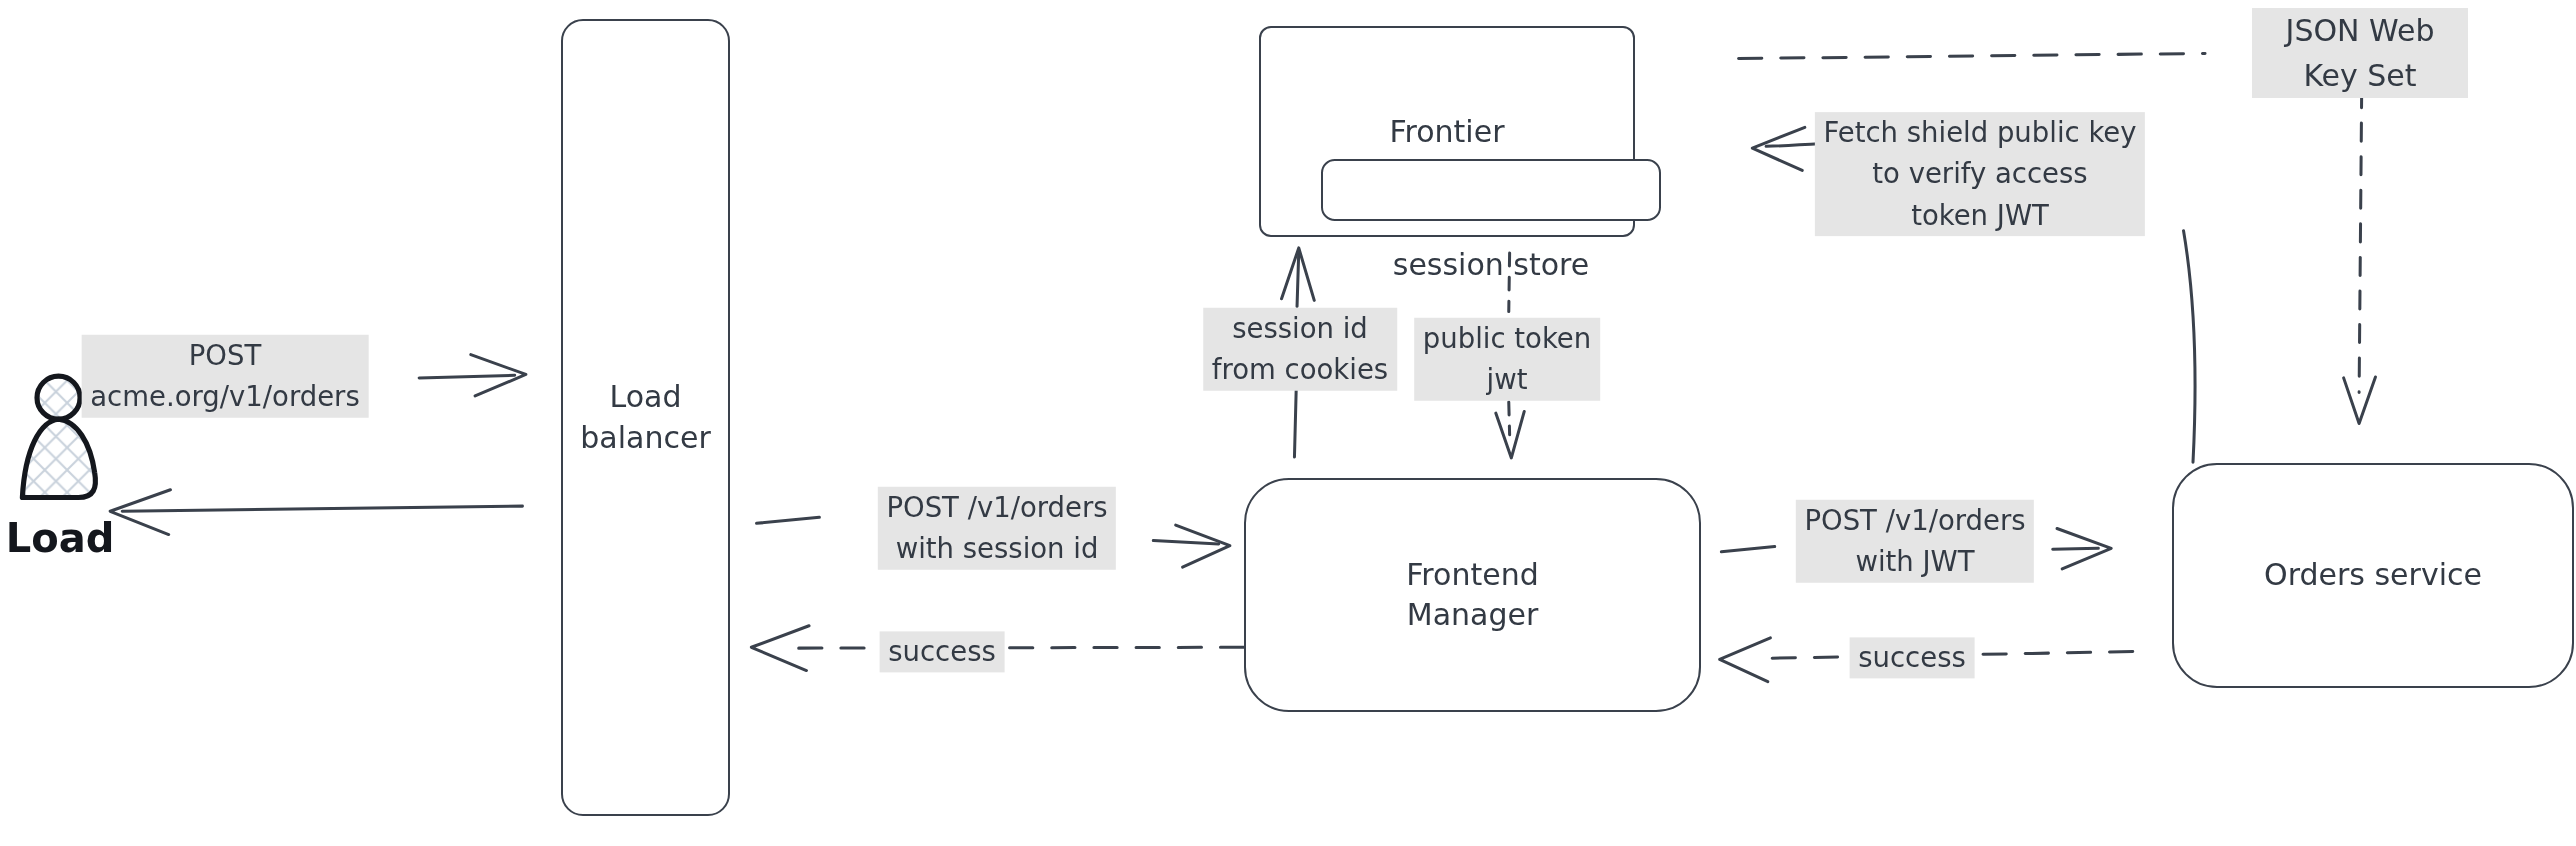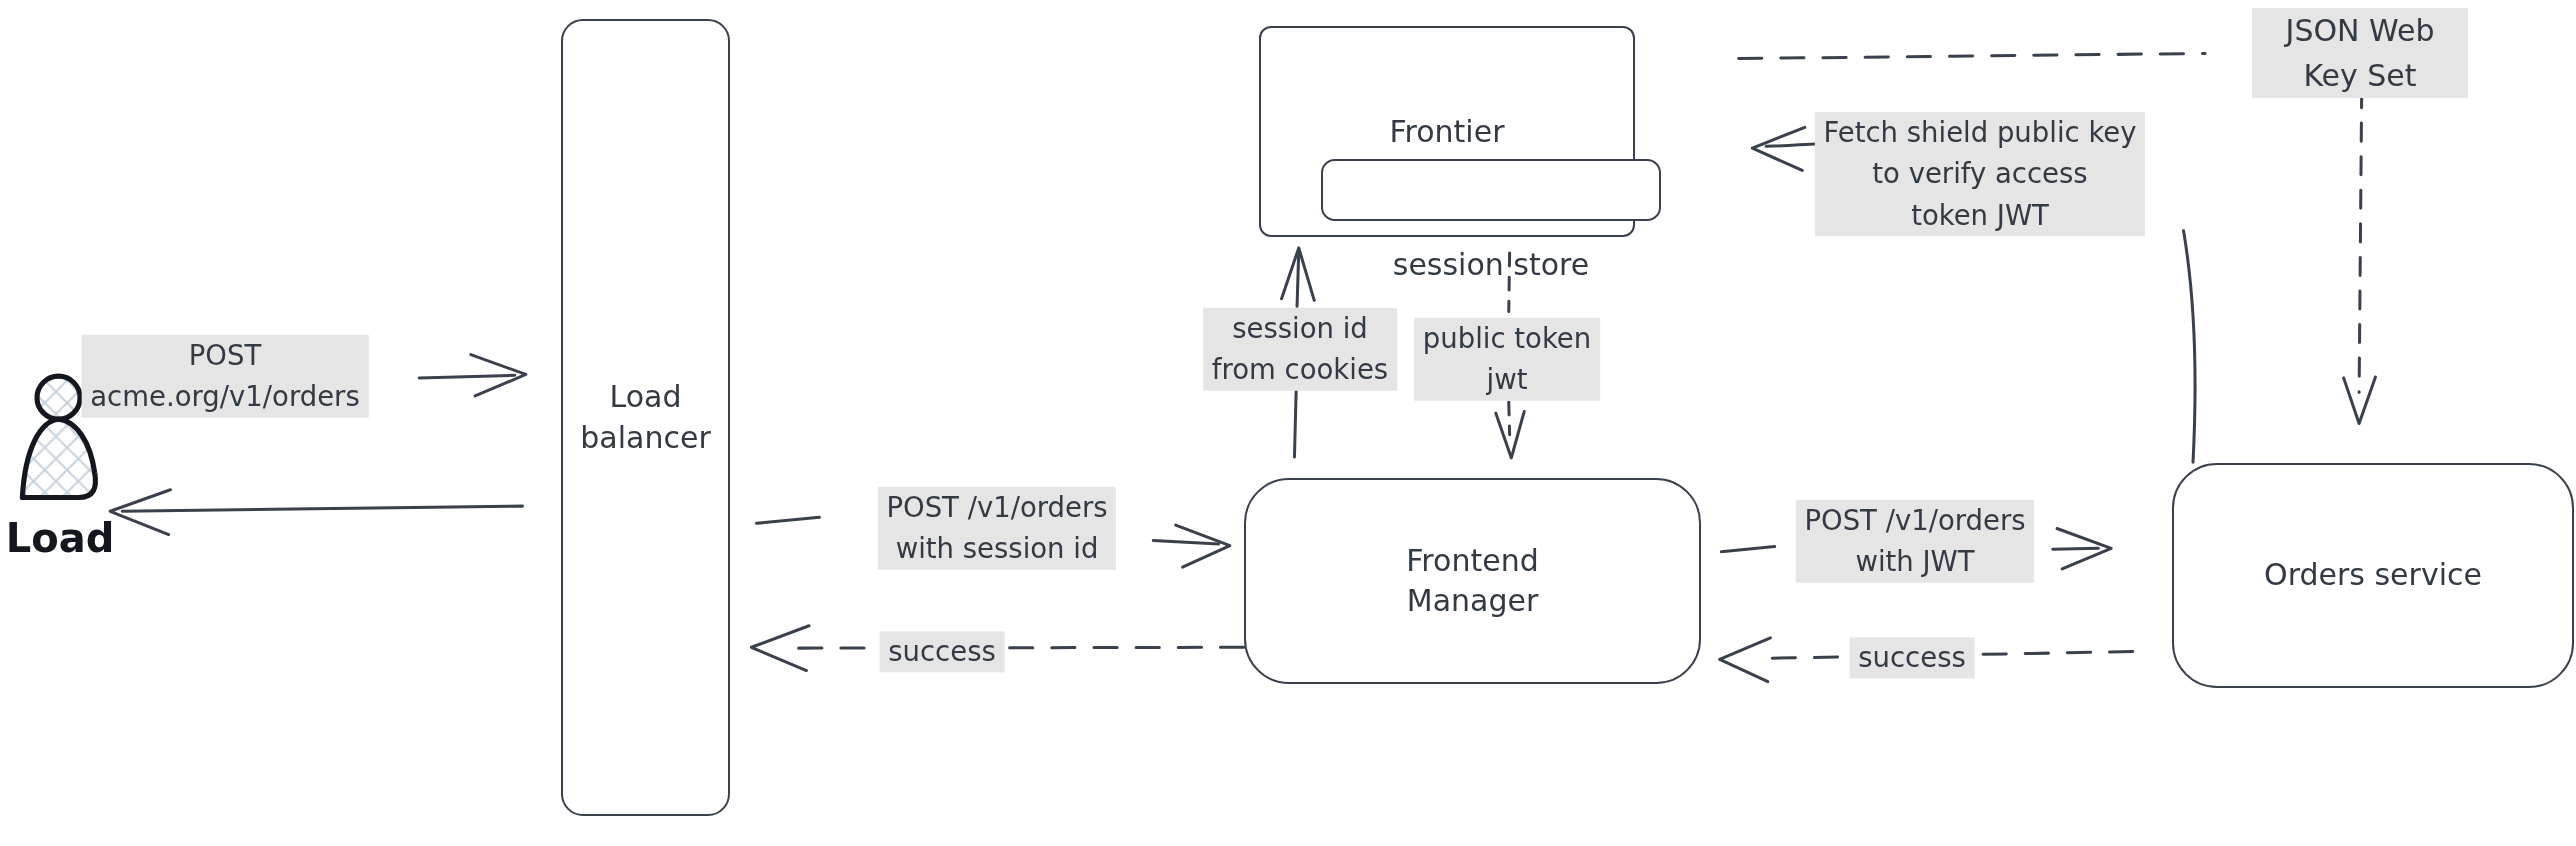--- a/index.html
+++ b/index.html
@@ -137,21 +137,21 @@
 balancer</div>
   </div>
 
   <div class="node" id="node-frontier" style="left:1259px; top:26px; width:376px; height:211px; border-radius:12px;">
     <div class="node-label">Frontier</div>
     <div class="node" id="node-session-store">
       <div class="node-label">session store</div>
     </div>
   </div>
 
-  <div class="node" id="node-frontend-manager" style="left:1244px; top:478px; width:457px; height:206px; border-radius:45px;">
+  <div class="node" id="node-frontend-manager" style="left:1244px; top:478px; width:457px; height:234px; border-radius:45px;">
     <div class="node-label">Frontend
 Manager</div>
   </div>
 
   <div class="node" id="node-orders-service" style="left:2133px; top:463px; width:402px; height:225px; border-radius:45px;margin-left:39px;">
     <div class="node-label">Orders service</div>
   </div>
 
   <div class="user-label" style="left:60px; top:538px;">Load</div>
 

